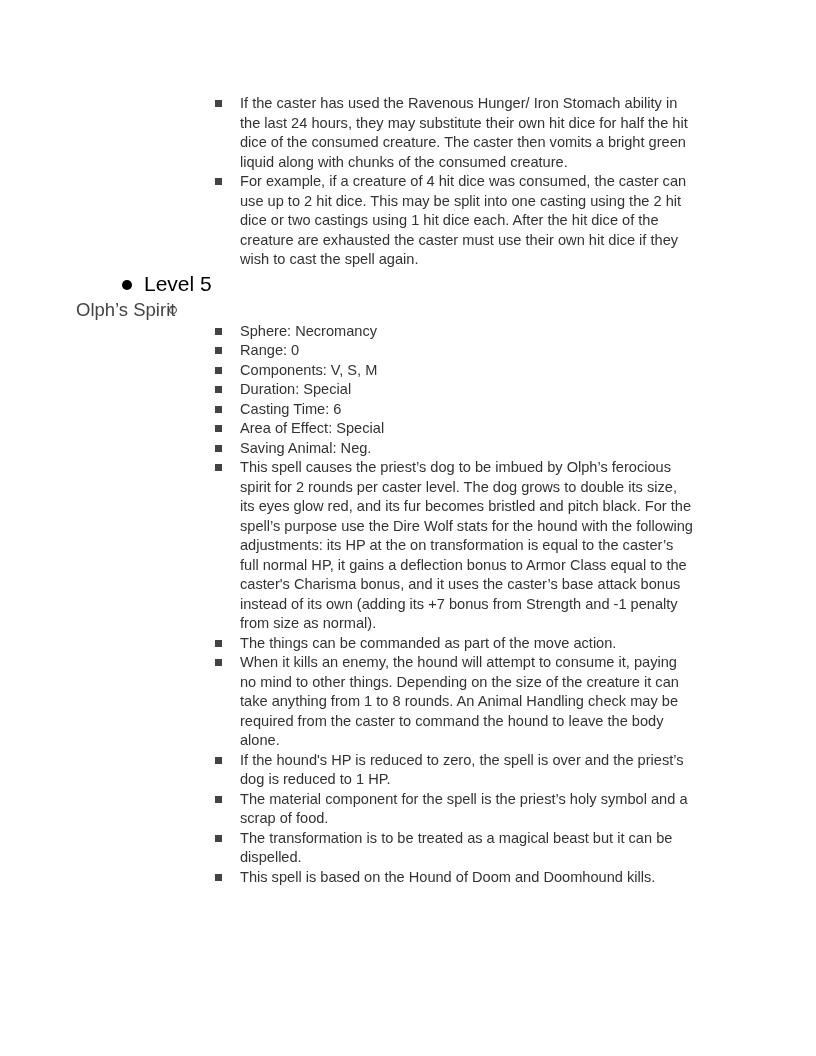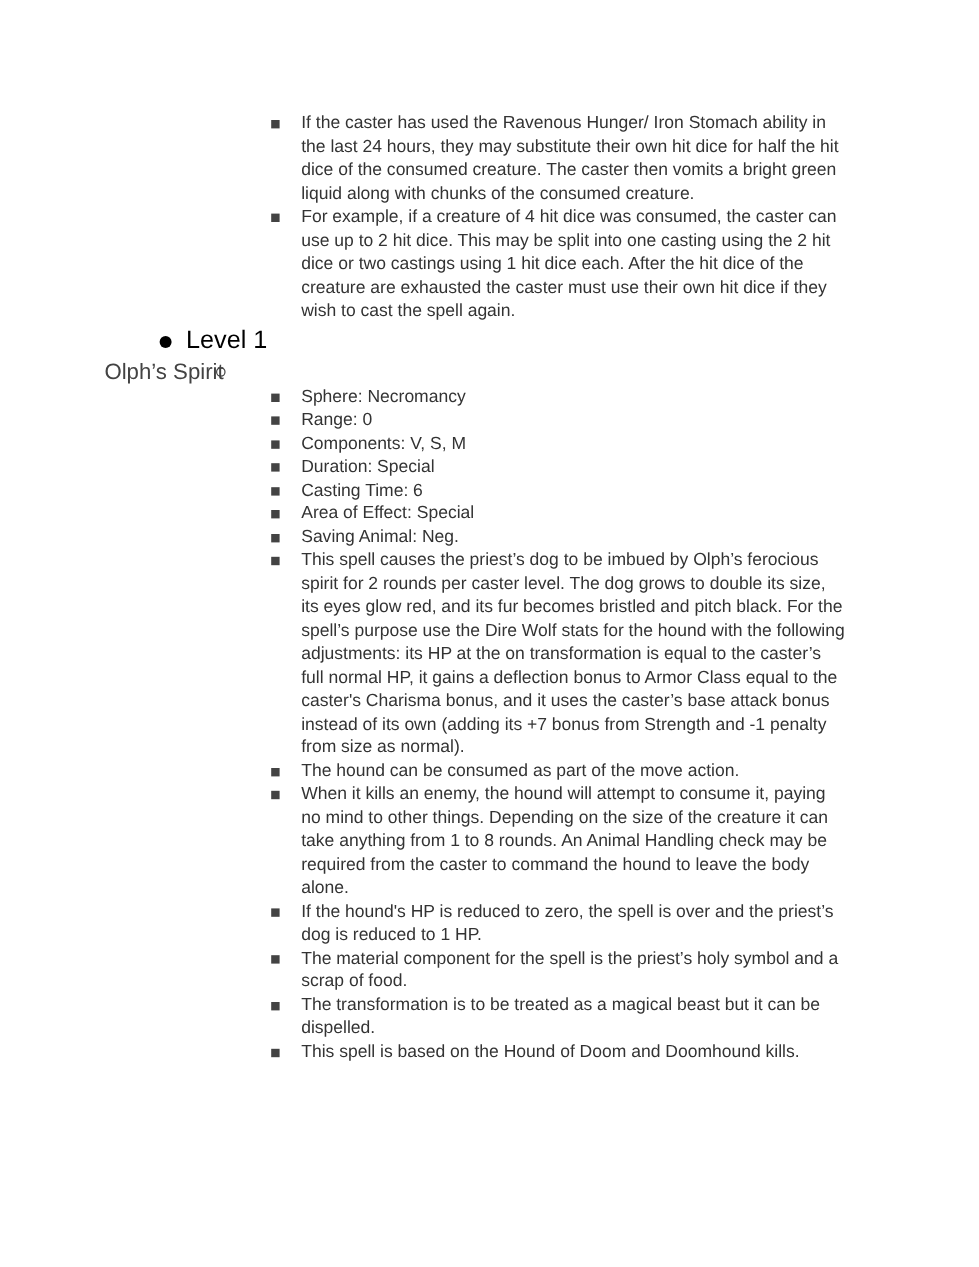--- a/index.html
+++ b/index.html
@@ -9,21 +9,21 @@
     }
     body {
       width: 816px;
       height: 1056px;
       position: relative;
       overflow: hidden;
       font-family: "Liberation Sans", sans-serif;
     }
     .page {
       position: absolute;
-      left: 11px;
+      left: 0;
       top: 94px;
       width: 785px;
     }
     ul {
       list-style: none;
       margin: 0;
       padding: 0;
     }
     .l3 {
       position: relative;
@@ -87,40 +87,40 @@
     </li>
     <li class="l3">
       <span class="bullet"></span>
       <span>For example, if a creature of 4 hit dice was consumed, the caster can use up to 2 hit dice. This may be split into one casting using the 2 hit dice or two castings using 1 hit dice each. After the hit dice of the creature are exhausted the caster must use their own hit dice if they wish to cast the spell again.</span>
     </li>
   </ul>
 
   <ul>
     <li class="l1">
       <span class="bullet"></span>
-      <span>Level 1</span>
+      <span>Level 5</span>
     </li>
   </ul>
 
   <ul>
     <li class="l2">
       <span class="bullet"></span>
       <span>Olph’s Spirit</span>
     </li>
   </ul>
 
   <ul id="details">
       <li class="l3"><span class="bullet"></span><span>Sphere: Necromancy</span></li>
       <li class="l3"><span class="bullet"></span><span>Range: 0</span></li>
       <li class="l3"><span class="bullet"></span><span>Components: V, S, M</span></li>
       <li class="l3"><span class="bullet"></span><span>Duration: Special</span></li>
       <li class="l3"><span class="bullet"></span><span>Casting Time: 6</span></li>
       <li class="l3"><span class="bullet"></span><span>Area of Effect: Special</span></li>
       <li class="l3"><span class="bullet"></span><span>Saving Animal: Neg.</span></li>
       <li class="l3"><span class="bullet"></span><span>This spell causes the priest’s dog to be imbued by Olph’s ferocious spirit for 2 rounds per caster level. The dog grows to double its size, its eyes glow red, and its fur becomes bristled and pitch black. For the spell’s purpose use the Dire Wolf stats for the hound with the following adjustments: its HP at the on transformation is equal to the caster’s full normal HP, it gains a deflection bonus to Armor Class equal to the caster's Charisma bonus, and it uses the caster’s base attack bonus instead of its own (adding its +7 bonus from Strength and -1 penalty from size as normal).</span></li>
-      <li class="l3"><span class="bullet"></span><span>The hound can be consumed as part of the move action.</span></li>
+      <li class="l3"><span class="bullet"></span><span>The things can be commanded as part of the move action.</span></li>
       <li class="l3"><span class="bullet"></span><span>When it kills an enemy, the hound will attempt to consume it, paying no mind to other things. Depending on the size of the creature it can take anything from 1 to 8 rounds. An Animal Handling check may be required from the caster to command the hound to leave the body alone.</span></li>
       <li class="l3"><span class="bullet"></span><span>If the hound's HP is reduced to zero, the spell is over and the priest’s dog is reduced to 1 HP.</span></li>
       <li class="l3"><span class="bullet"></span><span>The material component for the spell is the priest’s holy symbol and a scrap of food.</span></li>
       <li class="l3"><span class="bullet"></span><span>The transformation is to be treated as a magical beast but it can be dispelled.</span></li>
       <li class="l3"><span class="bullet"></span><span>This spell is based on the Hound of Doom and Doomhound kills.</span></li>
     </ul>
 </div>
 
 </body></html>

